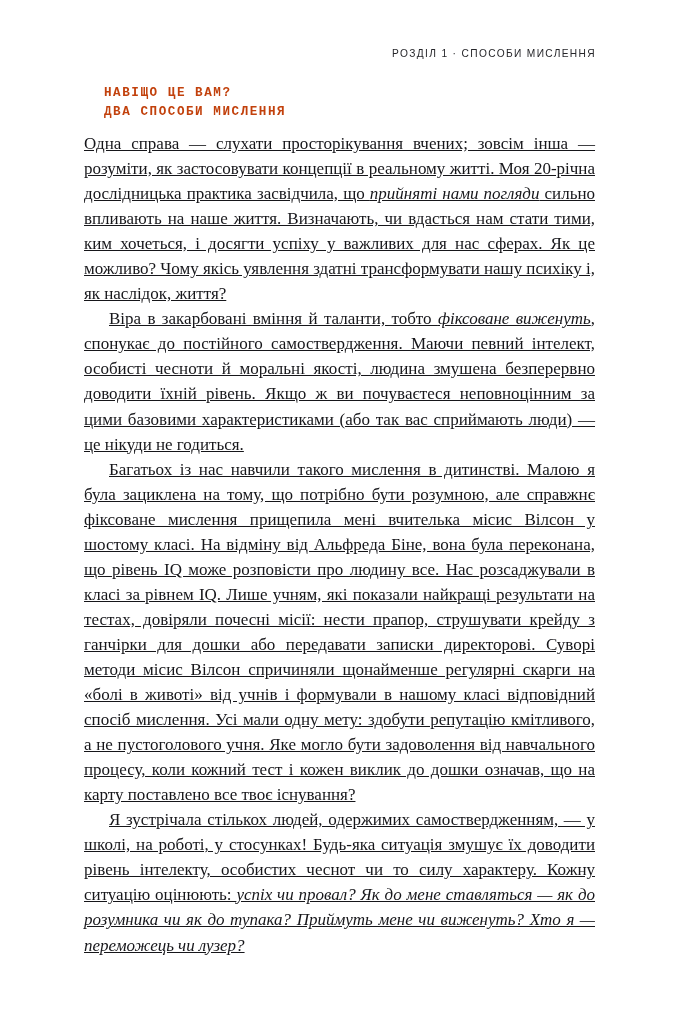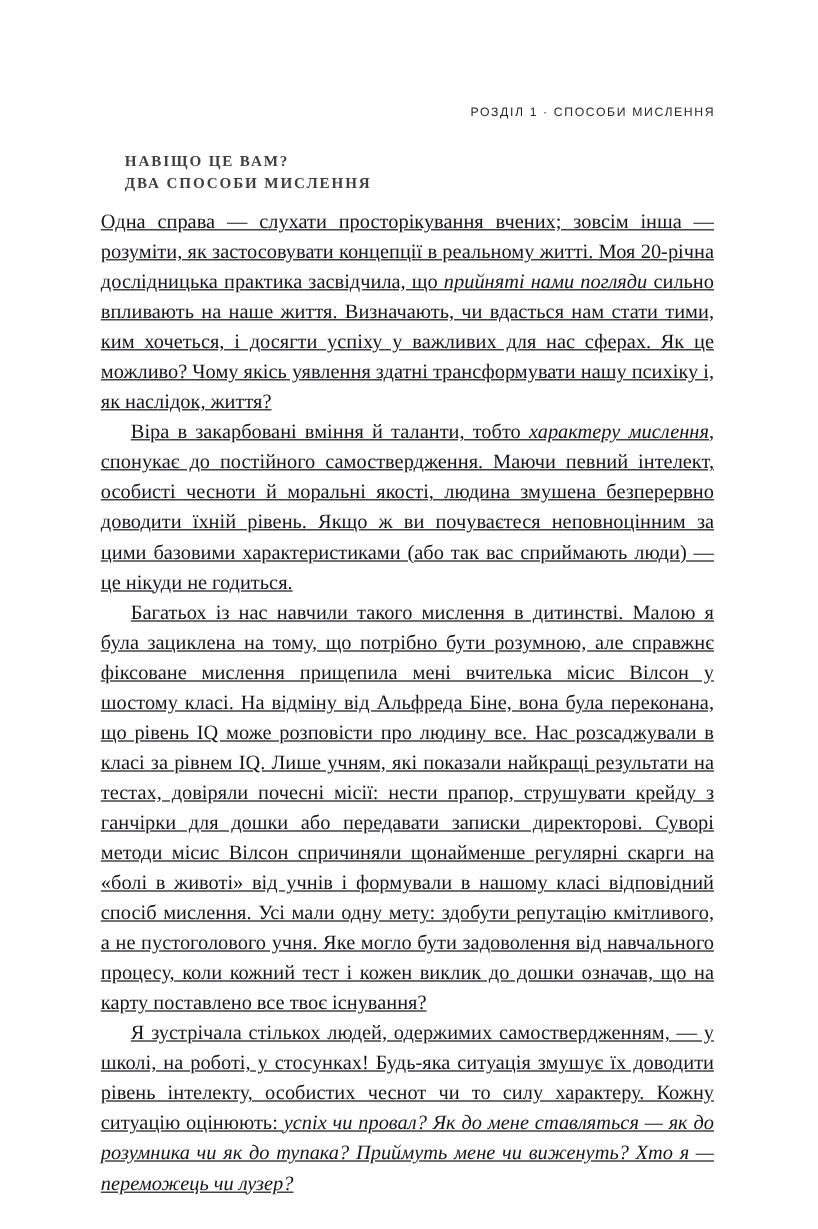--- a/index.html
+++ b/index.html
@@ -15,21 +15,20 @@
     overflow: hidden;
     font-family: "Liberation Serif", "DejaVu Serif", serif;
     color: #16161a;
     -webkit-font-smoothing: antialiased;
   }
 
   .page {
     position: absolute;
     inset: 0;
     background: #ffffff;
-    margin-top: 41px;
   }
 
   
   .running-head {
     position: absolute;
     top: 48px;
     left: 86px;
     right: 86px;
     text-align: right;
     font-family: "Liberation Sans", "DejaVu Sans", sans-serif;
@@ -39,23 +38,23 @@
     color: #26262a;
     white-space: nowrap;
   }
 
   
   .heading {
     position: absolute;
     top: 84px;
     left: 104px;
     right: 86px;
-    font-family: Liberation Serif, serif;
+    font-family: Liberation Mono, monospace;
     font-weight: 700;
-    color: #404040;
+    color: #c2410c;
   }
   .heading .h-line {
     display: block;
     font-size: 12.6px;
     line-height: 19.4px;
     letter-spacing: 1.55px;
     white-space: nowrap;
   }
 
   
@@ -104,19 +103,19 @@
     <span>Р<span class="rh-cap-lc">О</span><span class="rh-cap-lc">З</span><span class="rh-cap-lc">Д</span><span class="rh-cap-lc">І</span><span class="rh-cap-lc">Л</span> 1 · СПОСОБИ МИСЛЕННЯ</span>
   </div>
 
   <div class="heading">
     <span class="h-line">Н<span class="h-cap-lc">А</span><span class="h-cap-lc">В</span><span class="h-cap-lc">І</span><span class="h-cap-lc">Щ</span><span class="h-cap-lc">О</span> <span class="h-cap-lc">Ц</span><span class="h-cap-lc">Е</span> <span class="h-cap-lc">В</span><span class="h-cap-lc">А</span><span class="h-cap-lc">М</span>?</span>
     <span class="h-line">Д<span class="h-cap-lc">В</span><span class="h-cap-lc">А</span> <span class="h-cap-lc">С</span><span class="h-cap-lc">П</span><span class="h-cap-lc">О</span><span class="h-cap-lc">С</span><span class="h-cap-lc">О</span><span class="h-cap-lc">Б</span><span class="h-cap-lc">И</span> <span class="h-cap-lc">М</span><span class="h-cap-lc">И</span><span class="h-cap-lc">С</span><span class="h-cap-lc">Л</span><span class="h-cap-lc">Е</span><span class="h-cap-lc">Н</span><span class="h-cap-lc">Н</span><span class="h-cap-lc">Я</span></span>
   </div>
 
   <div class="body-text">
     <p class="first">Одна справа — слухати просторікування вчених; зовсім інша — розуміти, як застосовувати концепції в реальному житті. Моя 20-річна дослідницька практика засвідчила, що <i>прийняті нами погляди</i> сильно впливають на наше життя. Визначають, чи вдасться нам стати тими, ким хочеться, і досягти успіху у важливих для нас сферах. Як це можливо? Чому якісь уявлення здатні трансформувати нашу психіку і, як наслідок, життя?</p>
-    <p>Віра в закарбовані вміння й таланти, тобто <i>характеру мислення</i>, спонукає до постійного самоствердження. Маючи певний інтелект, особисті чесноти й моральні якості, людина змушена безперервно доводити їхній рівень. Якщо ж ви почуваєтеся неповноцінним за цими базовими характеристиками (або так вас сприймають люди) — це нікуди не годиться.</p>
+    <p>Віра в закарбовані вміння й таланти, тобто <i>фіксоване виженуть</i>, спонукає до постійного самоствердження. Маючи певний інтелект, особисті чесноти й моральні якості, людина змушена безперервно доводити їхній рівень. Якщо ж ви почуваєтеся неповноцінним за цими базовими характеристиками (або так вас сприймають люди) — це нікуди не годиться.</p>
     <p>Багатьох із нас навчили такого мислення в дитинстві. Малою я була зациклена на тому, що потрібно бути розумною, але справжнє фіксоване мислення прищепила мені вчителька місис Вілсон у шостому класі. На відміну від Альфреда Біне, вона була переконана, що рівень IQ може розповісти про людину все. Нас розсаджували в класі за рівнем IQ. Лише учням, які показали найкращі результати на тестах, довіряли почесні місії: нести прапор, струшувати крейду з ганчірки для дошки або передавати записки директорові. Суворі методи місис Вілсон спричиняли щонайменше регулярні скарги на «болі в животі» від учнів і формували в нашому класі відповідний спосіб мислення. Усі мали одну мету: здобути репутацію кмітливого, а не пустоголового учня. Яке могло бути задоволення від навчального процесу, коли кожний тест і кожен виклик до дошки означав, що на карту поставлено все твоє існування?</p>
     <p>Я зустрічала стількох людей, одержимих самоствердженням, — у школі, на роботі, у стосунках! Будь-яка ситуація змушує їх доводити рівень інтелекту, особистих чеснот чи то силу характеру. Кожну ситуацію оцінюють: <i>успіх чи провал? Як до мене ставляться — як до розумника чи як до тупака? Приймуть мене чи виженуть? Хто я — переможець чи лузер?</i></p>
   </div>
 
 
 </div>
 
 </body></html>

